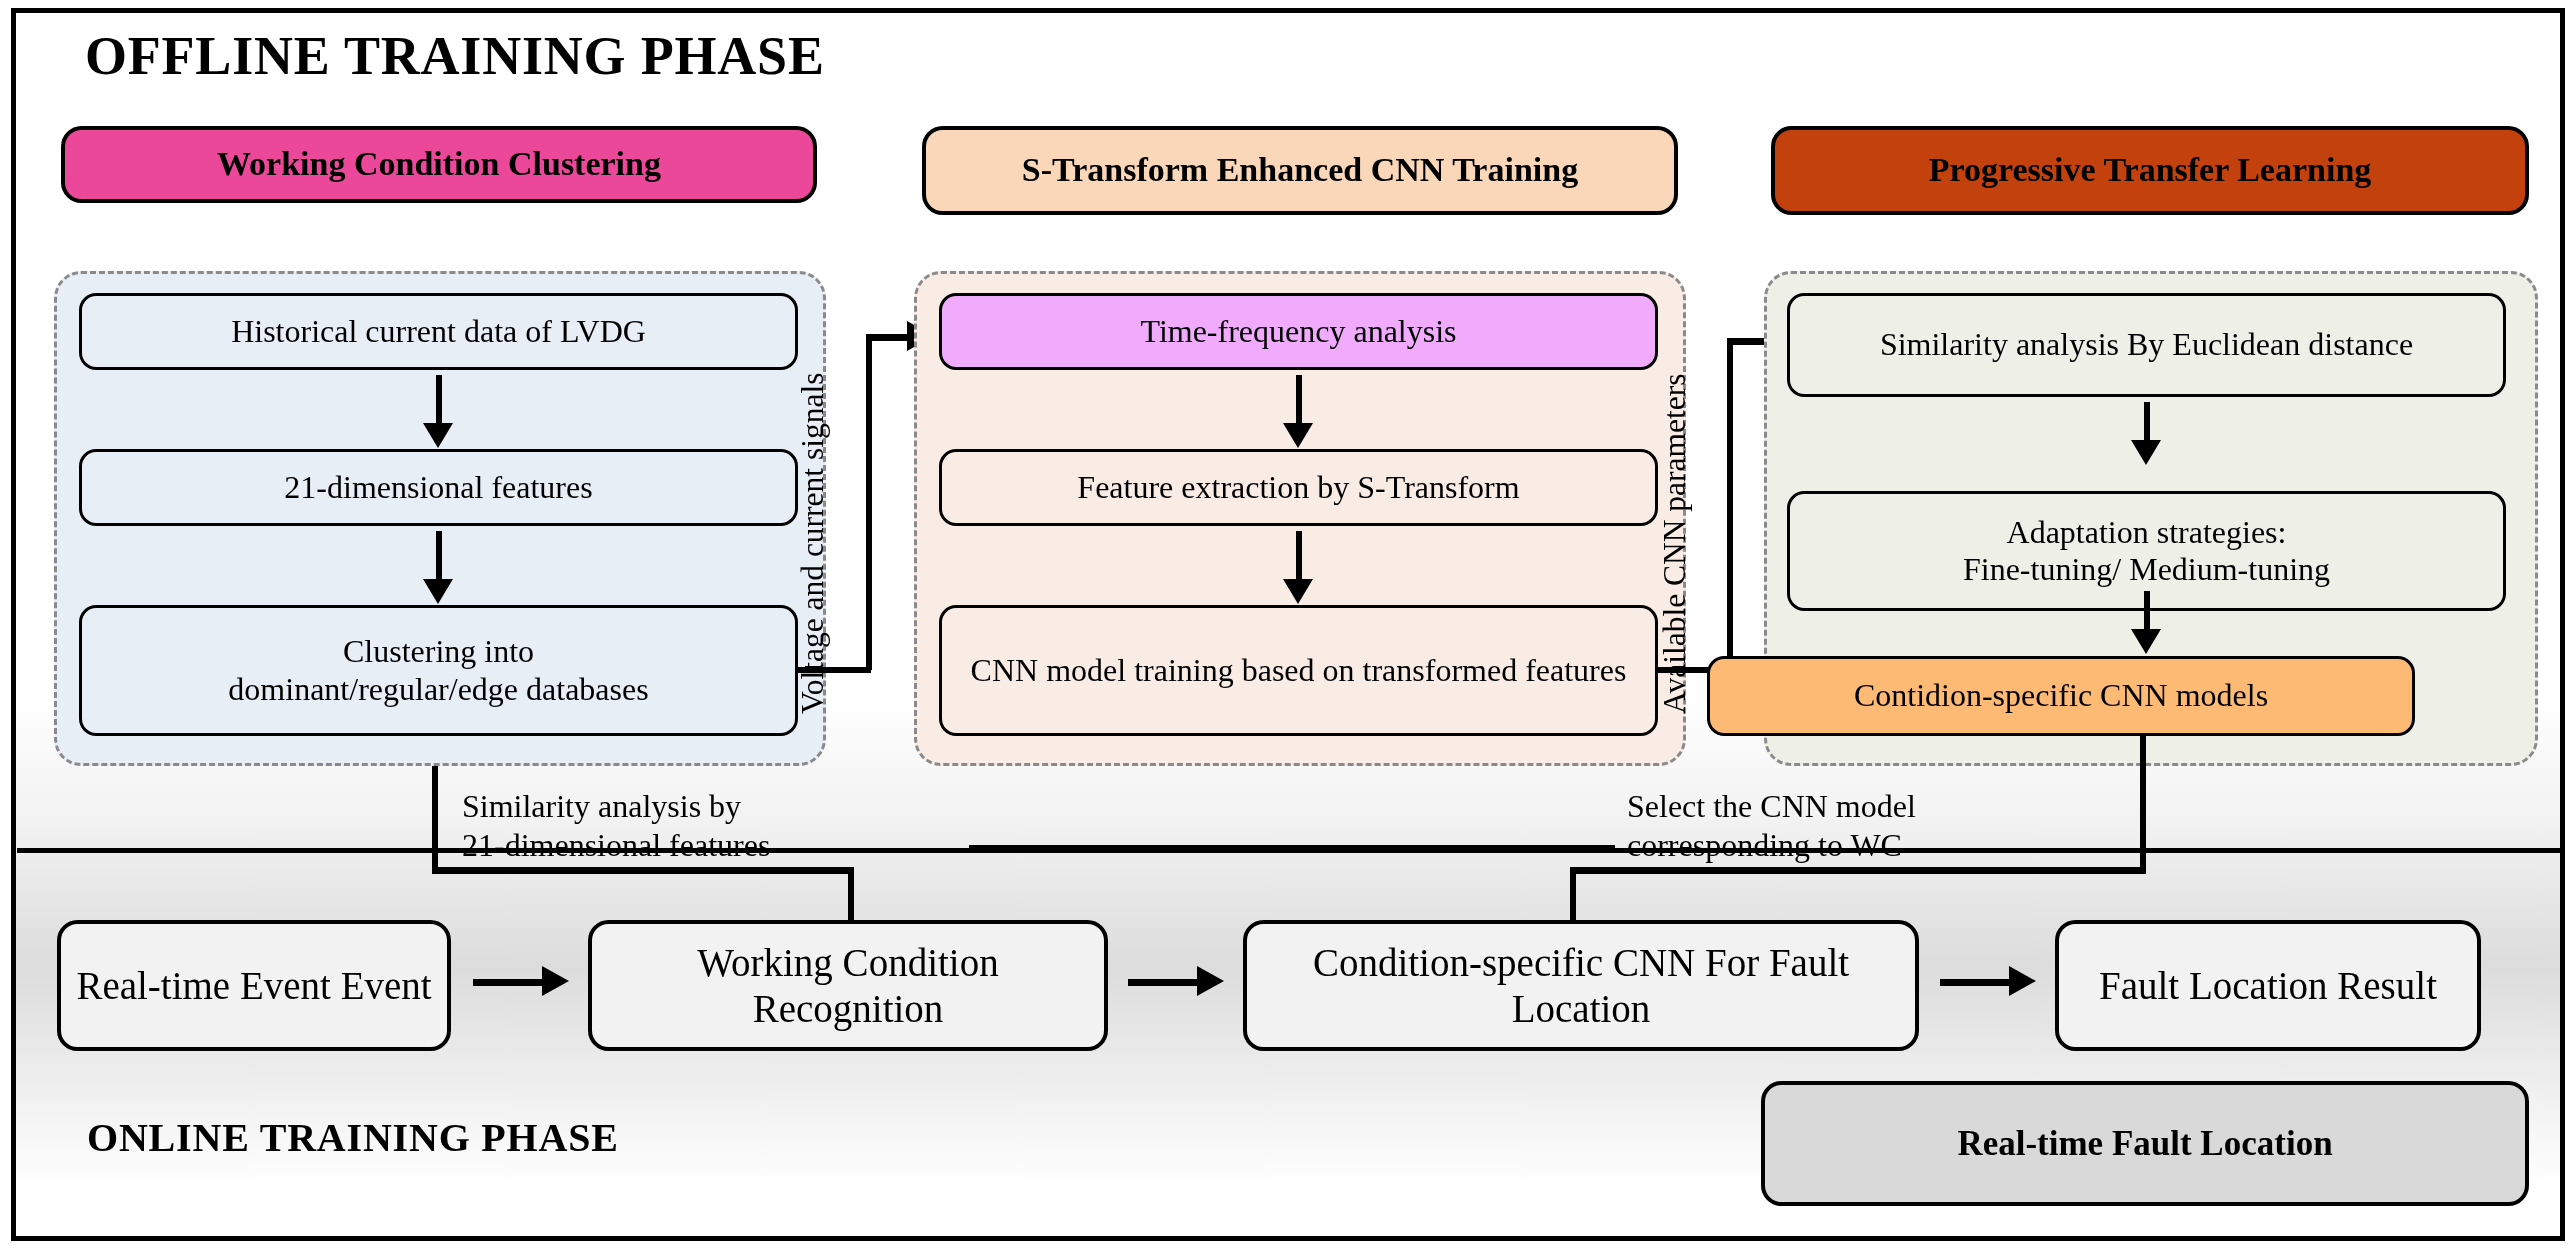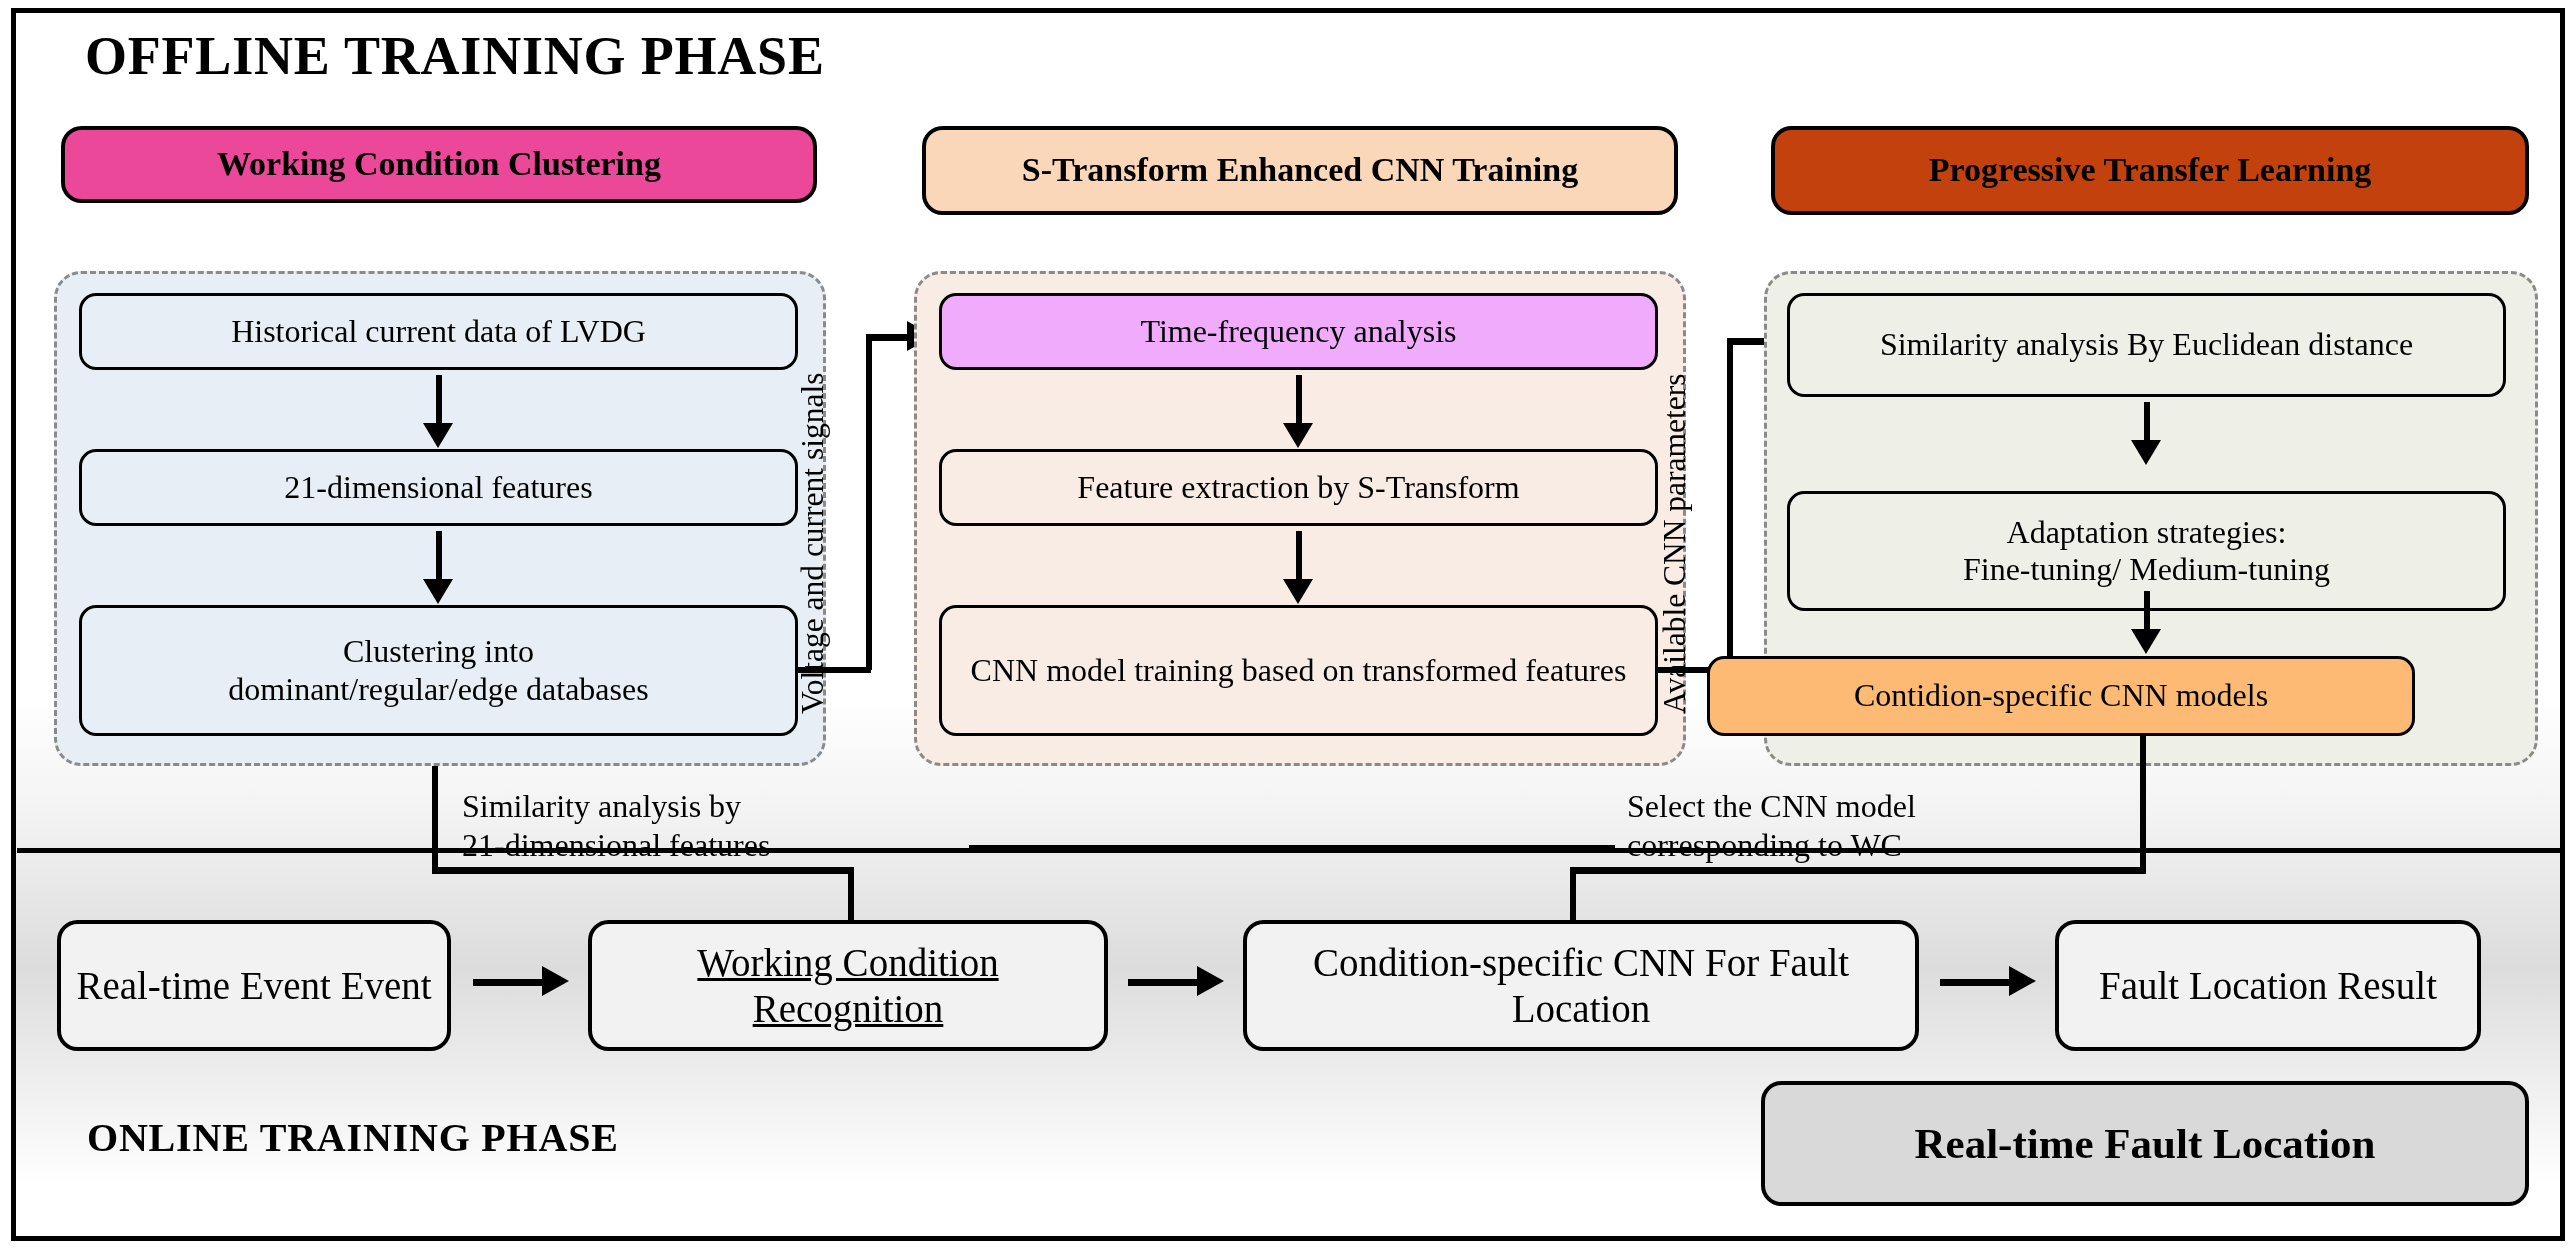--- a/index.html
+++ b/index.html
@@ -95,21 +95,21 @@
     display:flex;align-items:center;justify-content:center;
     text-align:center;font-size:39px;line-height:1.16;color:#000;
     padding:3.2px 9.5px;
     font-family:"Liberation Serif", serif;
   }
   .rtfl-box{
     position:absolute;box-sizing:border-box;
     border:4.7px solid #000;border-radius:20.5px;
     background:#d9d9d9;
     display:flex;align-items:center;justify-content:center;
-    text-align:center;font-size:43px;font-weight:bold;color:#000;
+    text-align:center;font-size:35px;font-weight:bold;color:#000;
     font-family:"Liberation Serif", serif;
   }
 </style>
 </head>
 <body>
 
 <div id="page">
 
   <div class="outer-frame"></div>
 
@@ -188,21 +188,21 @@
   <div class="plain-line" style="left:1570px;top:867px;width:5.5px;height:57px;"></div>
   <div class="v-arrow" style="left:1570px;top:867px;height:61px;"></div>
 
   <div class="conn-label" style="left:1627px;top:788px;">Select the CNN model</div>
   <div class="conn-label" style="left:1627px;top:827px;">corresponding to WC</div>
 
   <div class="online-box" style="left:57px;top:920px;width:394px;height:131px;">Real-time Event Event</div>
 
   <div class="h-arrow" style="left:473px;top:979px;width:71px;"></div>
 
-  <div class="online-box" style="left:588px;top:920px;width:520px;height:131px;text-decoration:underline;">Working Condition Recognition</div>
+  <div class="online-box" style="left:588px;top:920px;width:520px;height:131px;">Working Condition Recognition</div>
 
   <div class="h-arrow" style="left:1128px;top:979px;width:71px;"></div>
 
   <div class="online-box" style="left:1243px;top:920px;width:676px;height:131px;">Condition-specific CNN For Fault Location</div>
 
   <div class="h-arrow" style="left:1940px;top:979px;width:71px;"></div>
 
   <div class="online-box" style="left:2055px;top:920px;width:426px;height:131px;">Fault Location Result</div>
 
   <div class="phase-title" id="online-title">ONLINE TRAINING PHASE</div>

